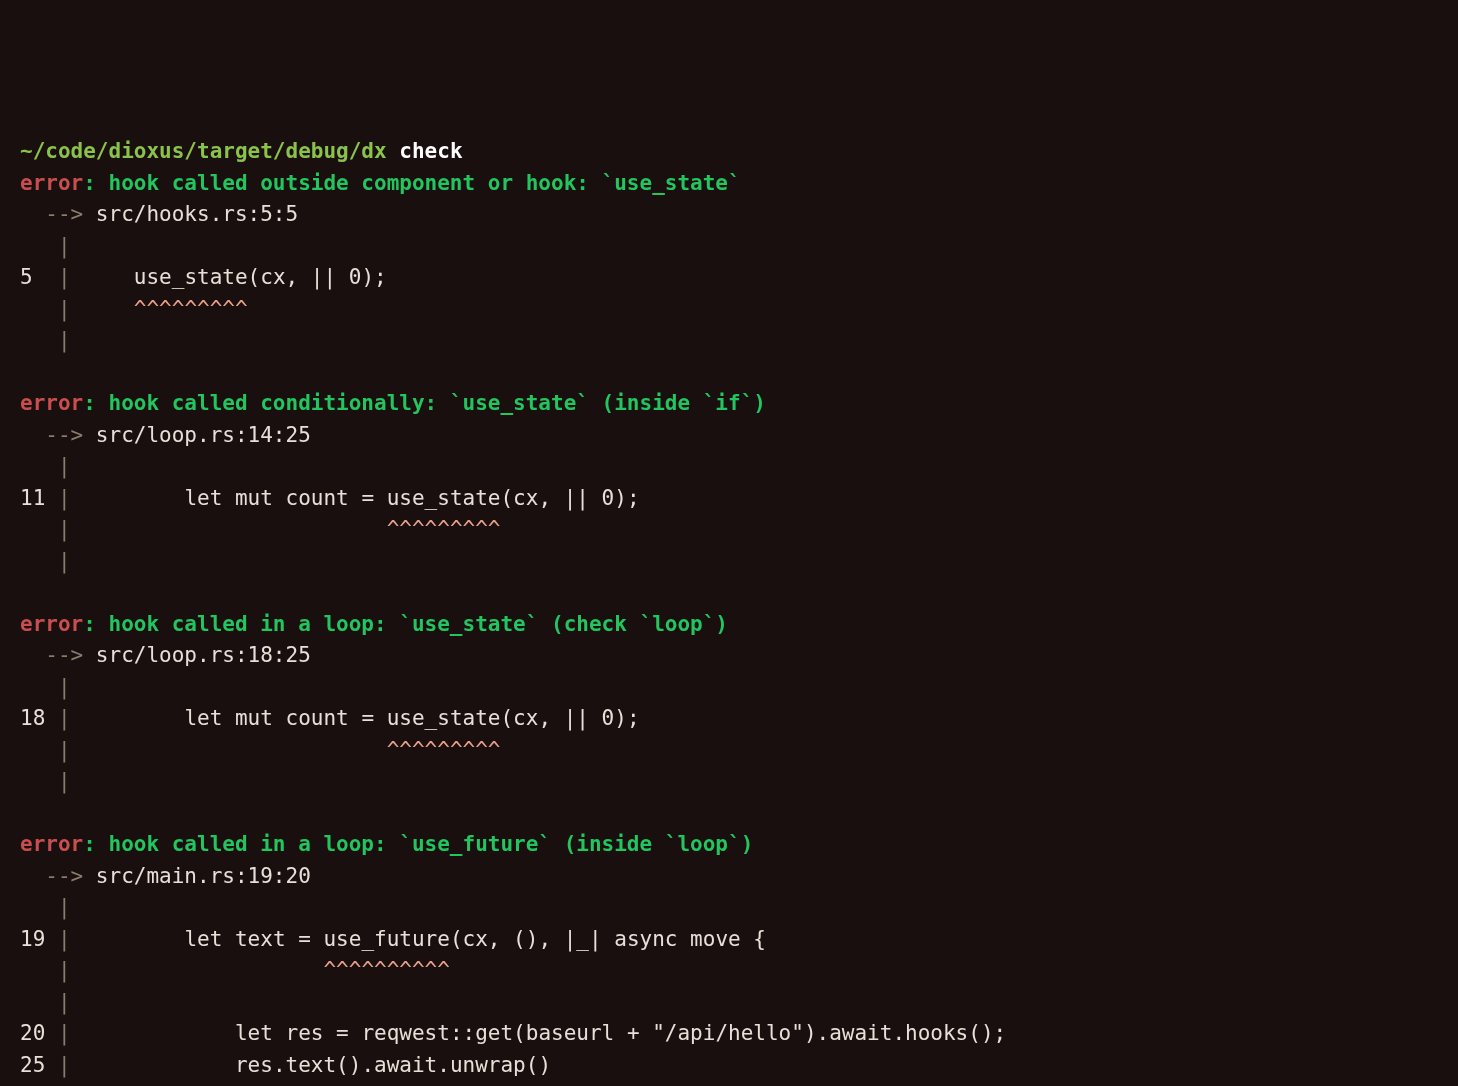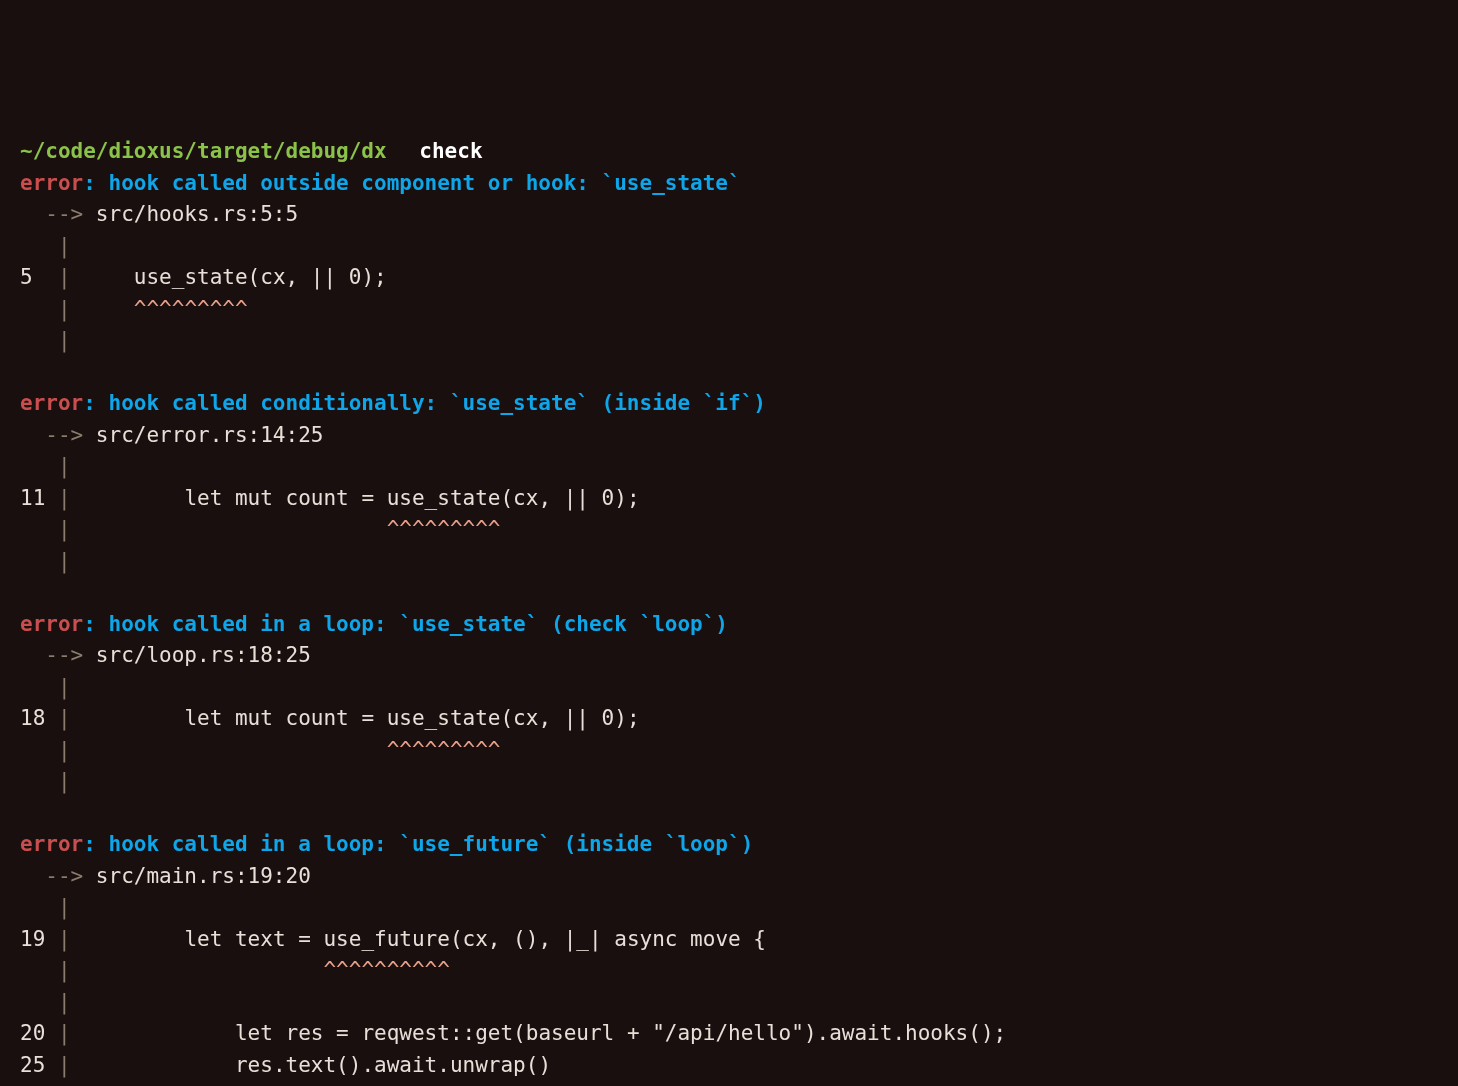--- a/index.html
+++ b/index.html
@@ -16,29 +16,28 @@
       padding: 10px 20px;
       white-space: pre;
     }
     .prompt-path {
       color: #8bc34a;
       font-weight: bold;
     }
     .prompt-cmd {
       color: #ffffff;
       font-weight: bold;
-      margin-left: 20px;
     }
     .error-label {
       color: #c94f4f;
       font-weight: bold;
       text-align: center;
     }
     .error-msg {
-      color: #0ea5e9;
+      color: #22c55e;
       font-weight: bold;
     }
     .arrow {
       color: #8b7d6b;
     }
     .location {
       color: #e8e0d8;
     }
     .pipe {
       color: #8b7d6b;
@@ -60,21 +59,21 @@
 
 <div><span class="prompt-path">~/code/dioxus/target/debug/dx</span> <span class="prompt-cmd">check</span>
 <div id="errors-container"><span class="error-label">error</span><span class="error-msg">: hook called outside component or hook: `use_state`</span>
 <span class="arrow">  --&gt;</span><span class="location"> src/hooks.rs:5:5</span>
 <span class="line-num">   </span><span class="pipe">|</span><span class="code"></span>
 <span class="line-num">5  </span><span class="pipe">|</span><span class="code">     use_state(cx, || 0);</span>
 <span class="line-num">   </span><span class="pipe">|</span><span class="code">     </span><span class="caret">^^^^^^^^^</span>
 <span class="line-num">   </span><span class="pipe">|</span><span class="code"></span>
 
 <span class="error-label">error</span><span class="error-msg">: hook called conditionally: `use_state` (inside `if`)</span>
-<span class="arrow">  --&gt;</span><span class="location"> src/error.rs:14:25</span>
+<span class="arrow">  --&gt;</span><span class="location"> src/loop.rs:14:25</span>
 <span class="line-num">   </span><span class="pipe">|</span><span class="code"></span>
 <span class="line-num">11 </span><span class="pipe">|</span><span class="code">         let mut count = use_state(cx, || 0);</span>
 <span class="line-num">   </span><span class="pipe">|</span><span class="code">                         </span><span class="caret">^^^^^^^^^</span>
 <span class="line-num">   </span><span class="pipe">|</span><span class="code"></span>
 
 <span class="error-label">error</span><span class="error-msg">: hook called in a loop: `use_state` (check `loop`)</span>
 <span class="arrow">  --&gt;</span><span class="location"> src/loop.rs:18:25</span>
 <span class="line-num">   </span><span class="pipe">|</span><span class="code"></span>
 <span class="line-num">18 </span><span class="pipe">|</span><span class="code">         let mut count = use_state(cx, || 0);</span>
 <span class="line-num">   </span><span class="pipe">|</span><span class="code">                         </span><span class="caret">^^^^^^^^^</span>

